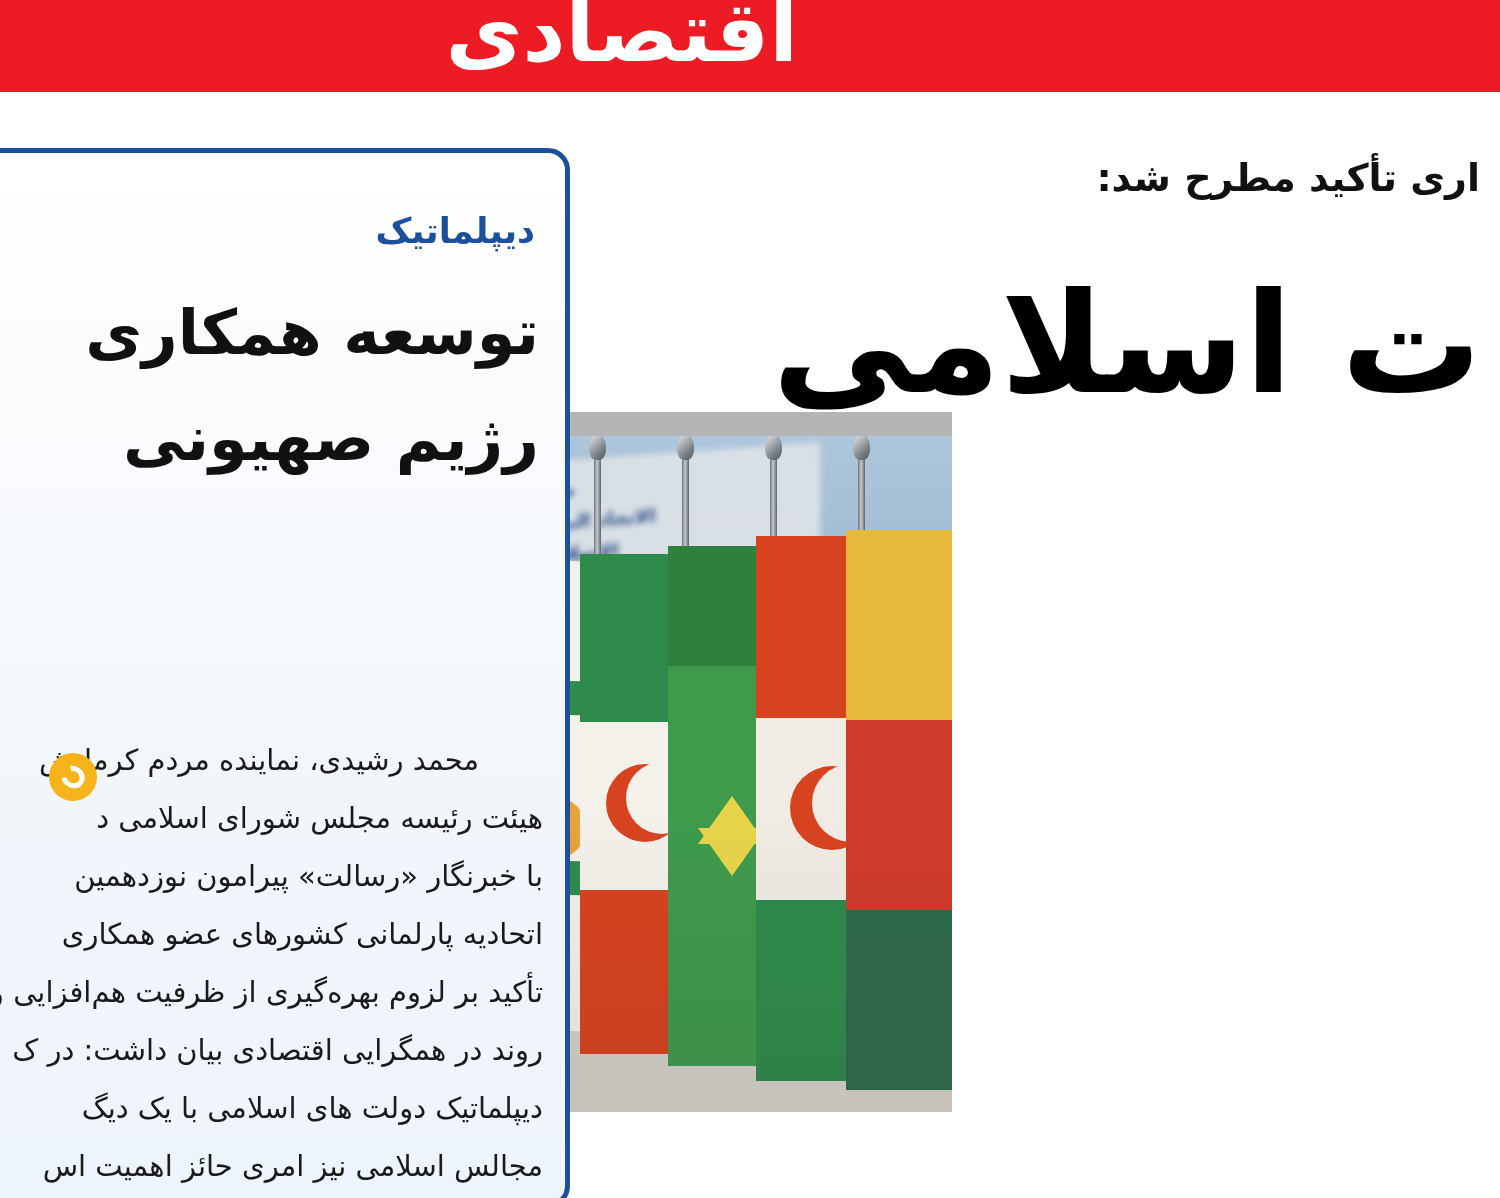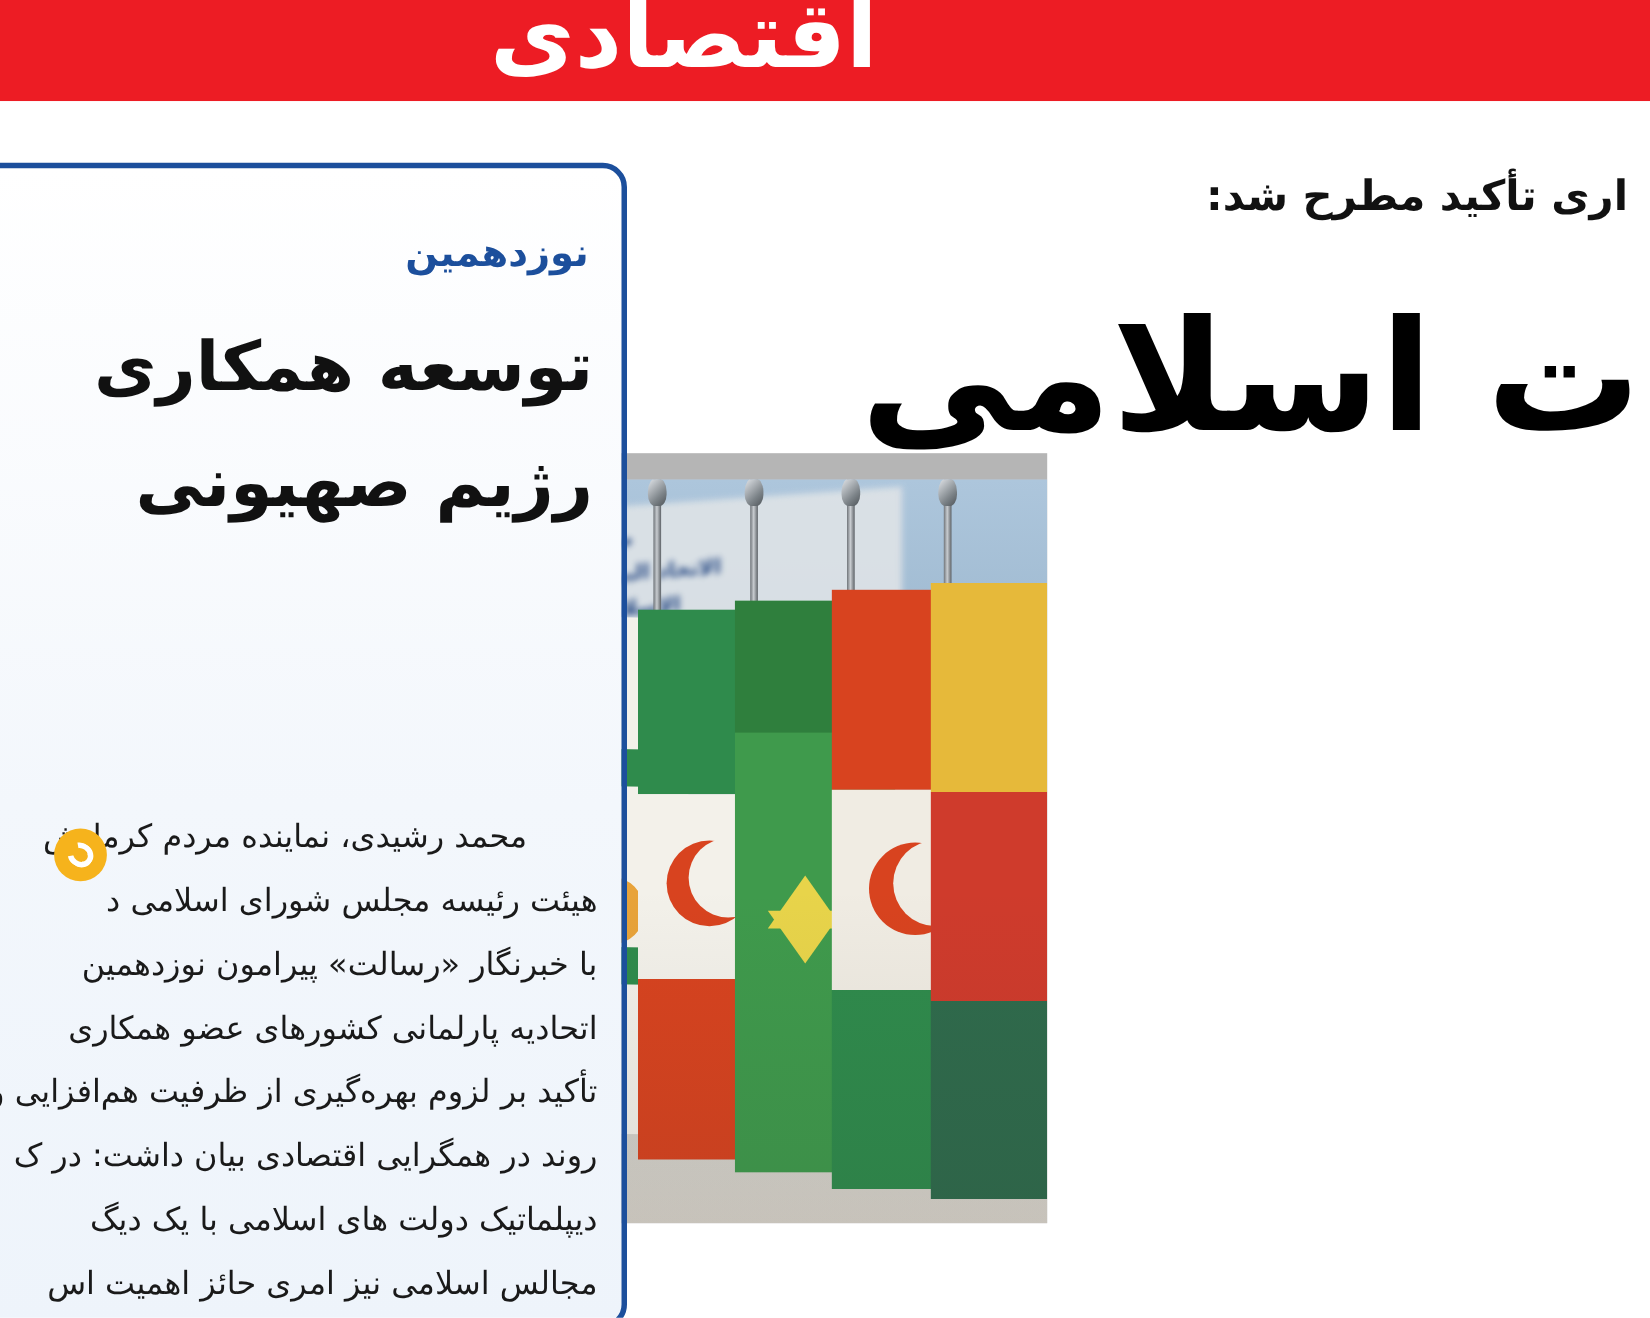--- a/index.html
+++ b/index.html
@@ -142,21 +142,21 @@
     font-size: 38px;
     font-weight: bold;
     color: #111111;
     direction: rtl;
     white-space: nowrap;
     letter-spacing: -1px;
   }
   .main-headline {
     position: absolute;
     top: 140px;
-    right: 8px;
+    right: 18px;
     width: 1000px;
     text-align: right;
     direction: rtl;
     font-size: 140px;
     font-weight: bold;
     color: #000000;
     letter-spacing: -6px;
     line-height: 1.2;
     white-space: nowrap;
   }
@@ -358,21 +358,21 @@
       <div class="stripe" style="top:0;    height:190px; background:#e6b93a;"></div>
       <div class="stripe" style="top:190px;height:190px; background:#cf3b2c;"></div>
       <div class="stripe" style="top:380px;height:190px; background:#2f6b4c;"></div>
     </div>
 
     <div style="position:absolute; inset:0; background:linear-gradient(180deg, rgba(255,255,255,0) 55%, rgba(40,40,40,0.10) 100%); pointer-events:none;"></div>
   </div>
 </div>
 
 <div class="side-article">
-  <div class="side-byline">نوزدهمین</div>
+  <div class="side-byline">دیپلماتیک</div>
 
   <div class="side-headline">
     <div>توسعه همکاری</div>
     <div class="line2">رژیم صهیونی</div>
   </div>
 
   <div class="side-body">
     <p class="indent-first">محمد رشیدی، نماینده مردم کرمانش</p>
     <p>هیئت رئیسه مجلس شورای اسلامی د</p>
     <p>با خبرنگار «رسالت» پیرامون نوزدهمین</p>

